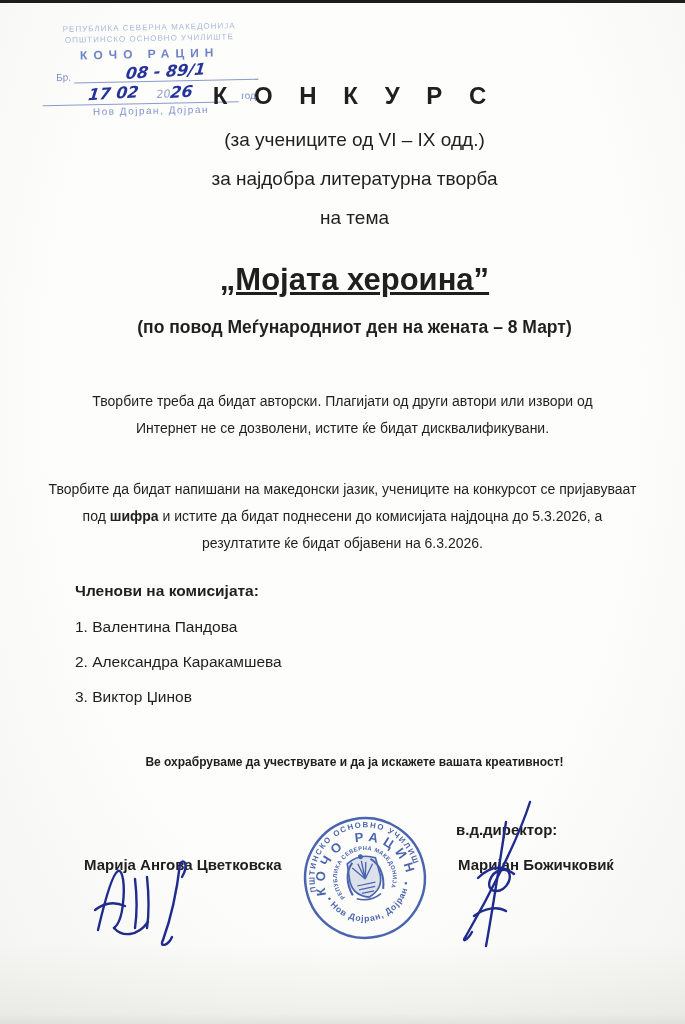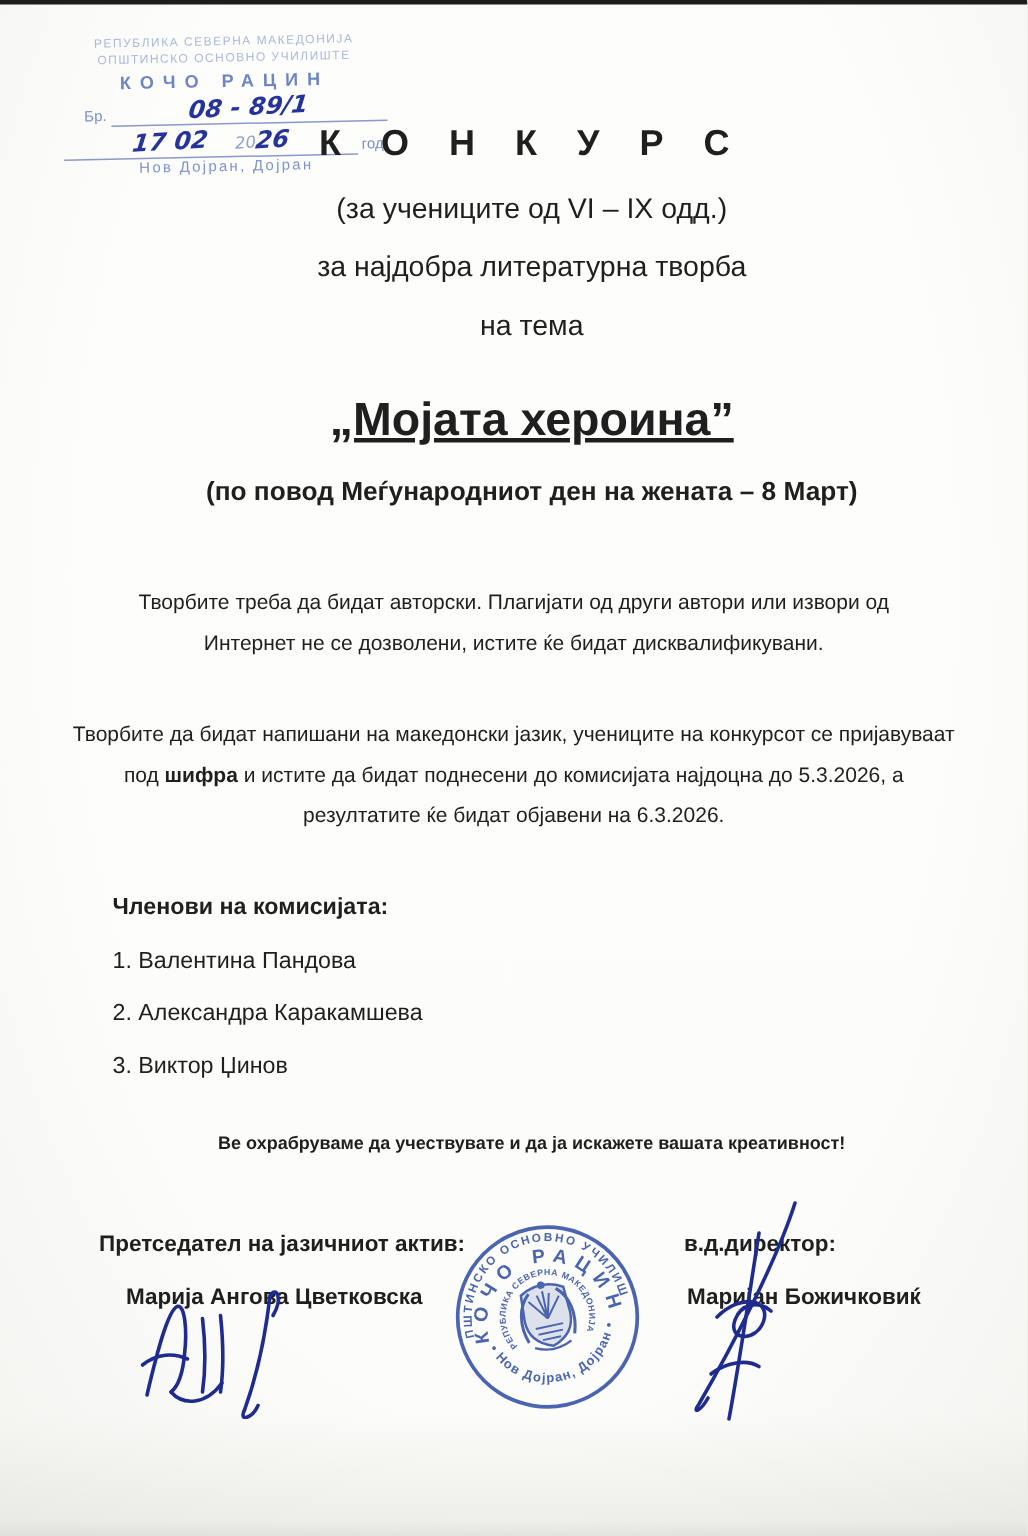--- a/index.html
+++ b/index.html
@@ -41,21 +41,21 @@
   .t-sub2 { top:168px; font-size:19px; }
   .t-sub3 { top:207px; font-size:19px; }
   .t-theme { top:262px; font-size:31px; font-weight:bold;text-decoration:underline; }
   .t-occasion { top:317px; font-size:17.5px; font-weight:bold; }
 
   .para { position:absolute; left:50%; transform:translateX(-50%);
           text-align:center; font-size:14px; line-height:27px; }
   .p1 { top:388px; width:560px; }
   .p2 { top:476px; width:596px; }
 
-  .left-block { position:absolute; left:75px; font-size:15.5px;margin-top:14px; }
+  .left-block { position:absolute; left:75px; font-size:15.5px; }
   .commission-h { top:582px; font-weight:bold; }
   .member-1 { top:618px; }
   .member-2 { top:653px; }
   .member-3 { top:688px; }
 
   .encourage { top:755px; font-size:12px; font-weight:bold; }
 
   
   .sig-title { position:absolute; font-size:15px; font-weight:bold; }
   .sig-name  { position:absolute; font-size:15px; font-weight:bold; }
@@ -104,21 +104,20 @@
 
   <p class="para p2"><span>Творбите да бидат напишани на македонски јазик, учениците на конкурсот се пријавуваат под </span><b>шифра</b><span> и истите да бидат поднесени до комисијата најдоцна до 5.3.2026, а резултатите ќе бидат објавени на 6.3.2026.</span></p>
 
   <div class="left-block commission-h cline-left" style="position:absolute;">Членови на комисијата:</div>
   <div class="left-block member-1" style="position:absolute;">1. Валентина Пандова</div>
   <div class="left-block member-2" style="position:absolute;">2. Александра Каракамшева</div>
   <div class="left-block member-3" style="position:absolute;">3. Виктор Џинов</div>
 
   <div class="cline encourage">Ве охрабруваме да учествувате и да ја искажете вашата креативност!</div>
 
-  <div class="sig-title lt">Претседател на јазичниот актив:</div>
   <div class="sig-name ln">Марија Ангова Цветковска</div>
   <div class="sig-title rt">в.д.директор:</div>
   <div class="sig-name rn">Маријан Божичковиќ</div>
 
   <svg class="sigsvg sig-left" width="120" height="88" viewBox="0 0 120 88">
     <g fill="none" stroke="#1f2c8e" stroke-width="2.4" stroke-linecap="round">
       <path d="M6,72 C13,42 20,16 26,13 C31,11 33,28 31,45 C30,56 27,66 22,70"></path>
       <path d="M3,52 C13,44 24,44 33,48"></path>
       <path d="M43,21 C45,38 45,56 43,70"></path>
       <path d="M55,19 C57,38 57,56 55,70"></path>

